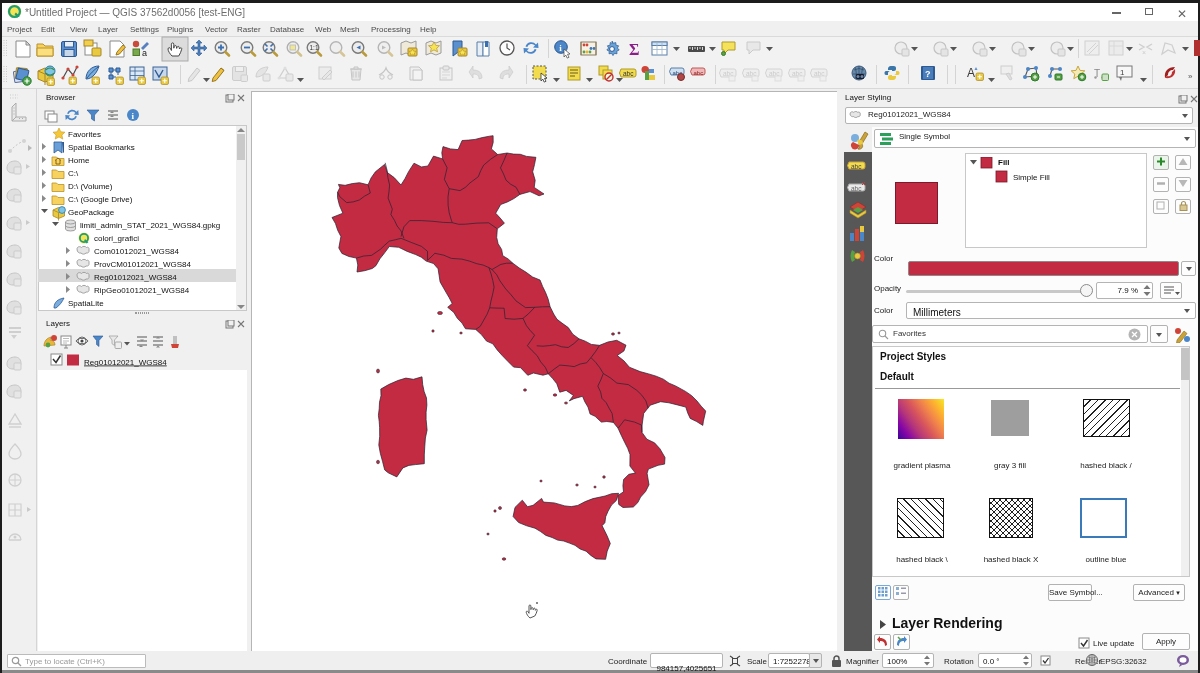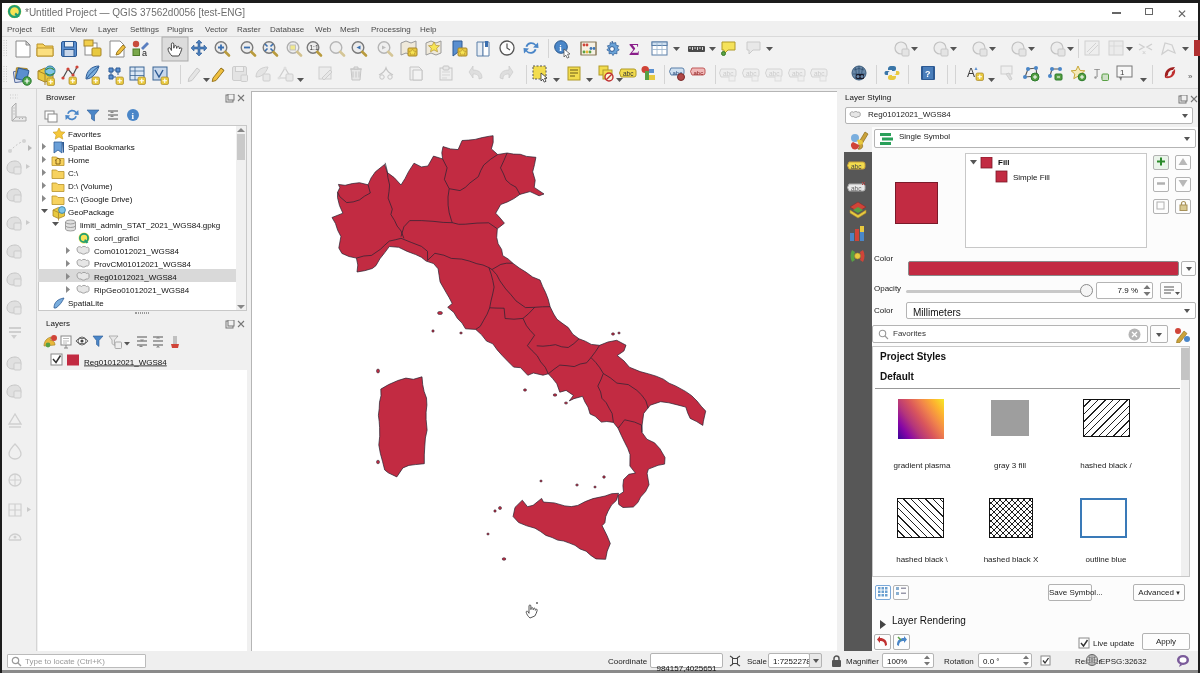--- a/index.html
+++ b/index.html
@@ -950,21 +950,21 @@
         <rect x="6" y="1.5" width="5" height="1.5"></rect>
         <rect x="6" y="6.5" width="5" height="1.5"></rect>
       </g>
     </svg></div>
 <div class="abs btn" style="left:1048px;top:584px;width:44px;height:17px;padding-top:3px;white-space:nowrap">Save Symbol...</div>
 <div class="abs btn" style="left:1133px;top:584px;width:52px;height:17px;padding-top:3px;white-space:nowrap">Advanced <span style="font-size:7px">▾</span></div>
 
 <svg class="abs" style="left:879px;top:620px" width="8" height="9">
     <path d="M1 0 l6 4.5 -6 4.5z" fill="#444"></path>
   </svg>
-<div class="abs" style="left:892px;top:615px;font-size:10px;font-weight:normal;color:#111">Layer Rendering</div>
+<div class="abs" style="left:892px;top:615px;font-size:14px;font-weight:bold;color:#111">Layer Rendering</div>
 
 <div class="abs btn" style="left:874px;top:634px;width:17px;height:16px"><svg width="13" height="12">
       <path d="M11 10 C11 5 8 3 4 3 L4 1 L1 4.5 L4 8 L4 6 C7 6 9 7 9 11z" fill="#c03030"></path>
     </svg></div>
 <div class="abs btn" style="left:893px;top:634px;width:17px;height:16px"><svg width="13" height="12">
       <path d="M2 10 C2 5 5 3 9 3 L9 1 L12 4.5 L9 8 L9 6 C6 6 4 7 4 11z" fill="#4a86c8"></path>
       <path d="M3 2 l3 3" stroke="#58a044" stroke-width="1.5"></path>
     </svg></div>
 <svg class="abs" style="left:1078px;top:637px" width="12" height="12">
     <rect x="1" y="1" width="10" height="10" fill="#fff" stroke="#8a8a8a"></rect>

